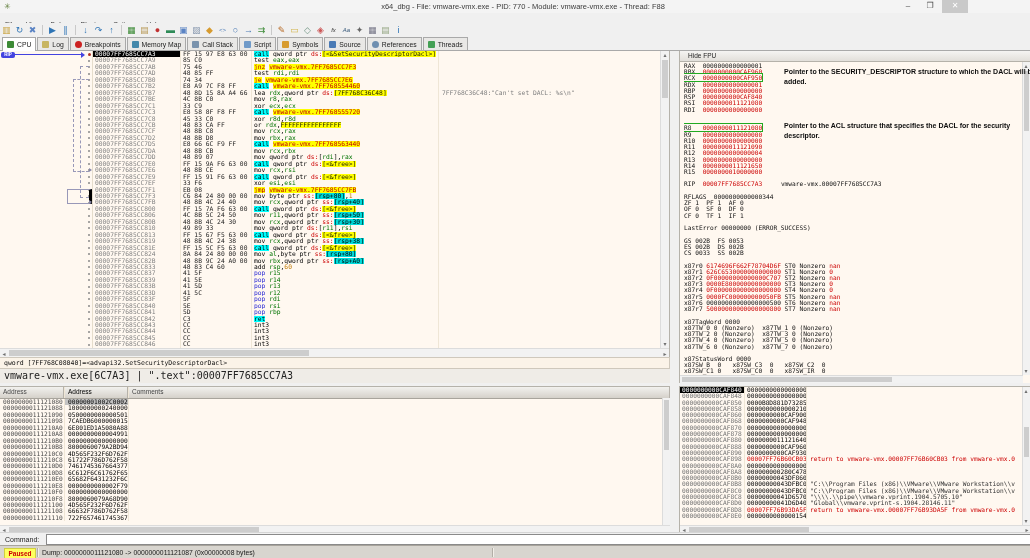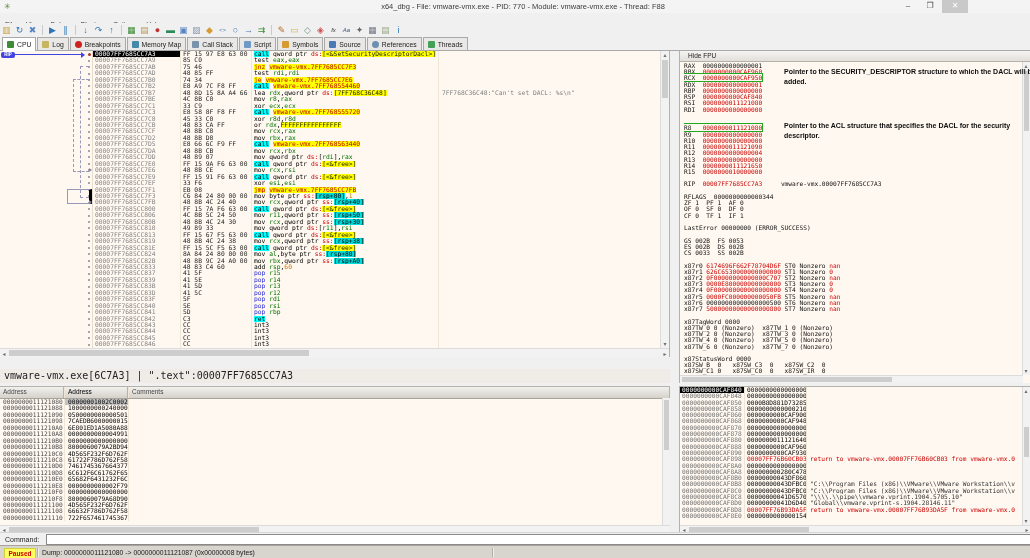--- a/index.html
+++ b/index.html
@@ -206,20 +206,21 @@
       <div class="sbthumbv" style="top:9px;height:38px;"></div>
       <div class="sbarr" style="bottom:0;left:0;">▾</div>
     </div>
     <div class="sbh" style="left:0;top:297px;width:669px;height:9px;">
       <div class="sbarr" style="left:0;top:1px;">◂</div>
       <div class="sbthumbh" style="left:9px;width:300px;"></div>
       <div class="sbarr" style="right:0;top:1px;">▸</div>
     </div>
   </div>
 
+  <div id="info1" class="mono">qword [7FF768C08040]=&lt;advapi32.SetSecurityDescriptorDacl&gt;</div>
   <div id="info2" class="mono">vmware-vmx.exe[6C7A3] | ".text":00007FF7685CC7A3</div>
 
   <div id="regs">
     <div id="fpuhdr">Hide FPU</div>
     <div id="reglines" class="mono">
         <div class="rline"><span class="rg-k">RAX  </span><span class="rg-k">0000000000000001</span></div>
         <div class="rline"><span class="rg-k">RBX  </span><span class="rg-r">0000000000CAF960</span></div>
         <div class="rline"><span class="regbox"><span class="rg-k">RCX  </span><span class="rg-r">0000000000CAF950</span></span></div>
         <div class="rline"><span class="rg-k">RDX  </span><span class="rg-r">0000000000000001</span></div>
         <div class="rline"><span class="rg-k">RBP  </span><span class="rg-r">0000000000000000</span></div>

